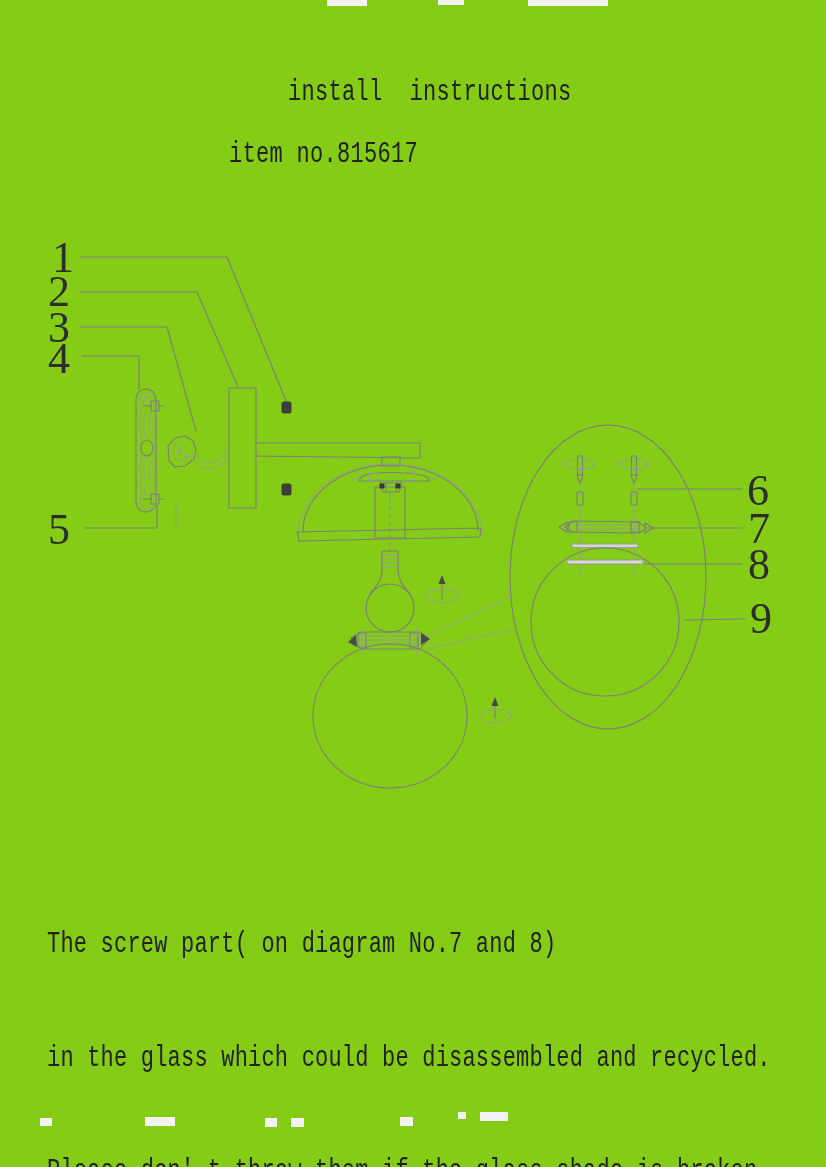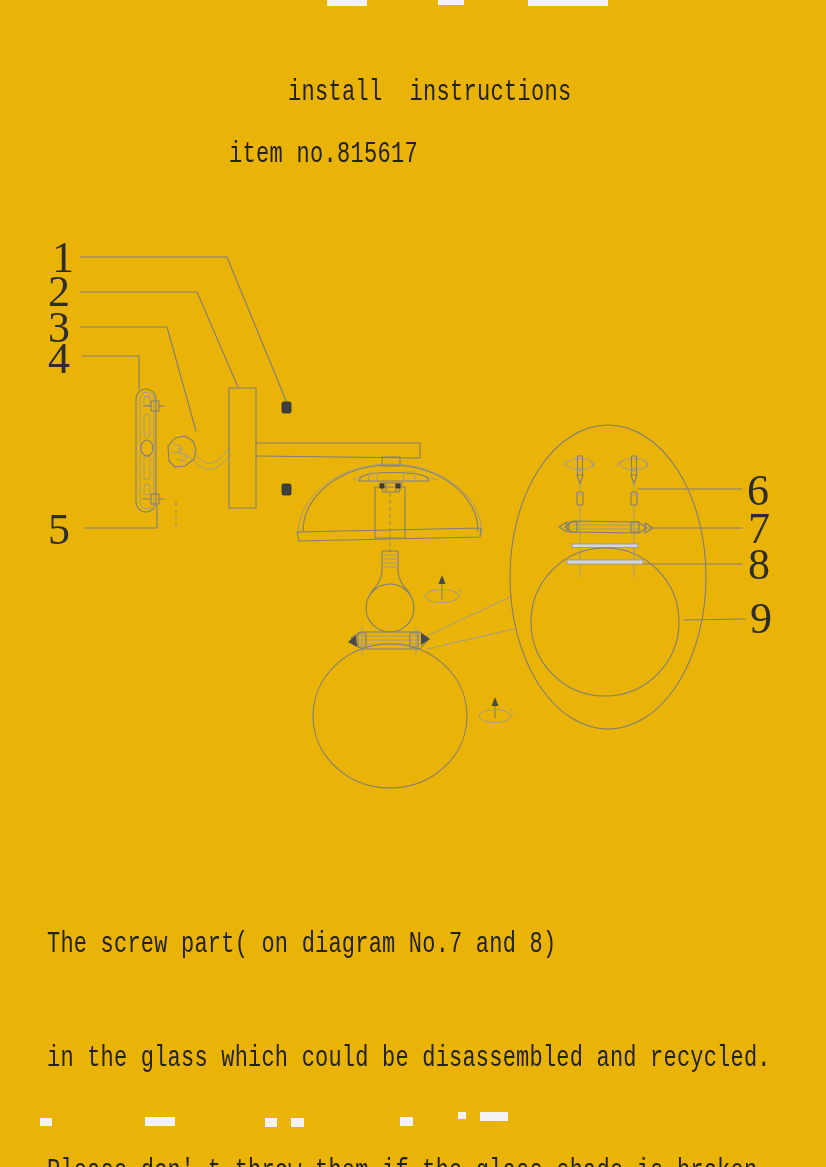--- a/index.html
+++ b/index.html
@@ -1,18 +1,18 @@
 <!DOCTYPE html>
 <html><head>
 <meta charset="utf-8">
 <style>
   html,body{margin:0;padding:0;background:#e8e8e8;}
   .page{
     position:relative;width:826px;height:1167px;margin:0 auto;
-    background:#eab308;overflow:hidden;
+    background:#84cc16;overflow:hidden;
     font-family:"Liberation Mono", monospace;color:#2b2b2b;
   }
   .typed{white-space:pre;transform:scaleY(1.35);transform-origin:0 0;}
   .doc-title{position:absolute;left:288px;top:76px;font-size:22px;letter-spacing:.3px;color:#222;}
   .item-no{position:absolute;left:229px;top:138px;font-size:22px;letter-spacing:.3px;color:#222;}
   .footer-text{position:absolute;left:47px;top:851px;font-size:22px;line-height:28px;letter-spacing:.2px;color:#222;}
   .footer-text div{white-space:pre;}
   svg.diagram{position:absolute;left:0;top:0;}
   svg .ln{stroke:#7e7e7e;fill:none;stroke-width:1.1;stroke-linejoin:round;stroke-linecap:round;}
   svg .ln2{stroke:#9a9a9a;fill:none;stroke-width:.9;stroke-linejoin:round;stroke-linecap:round;}

